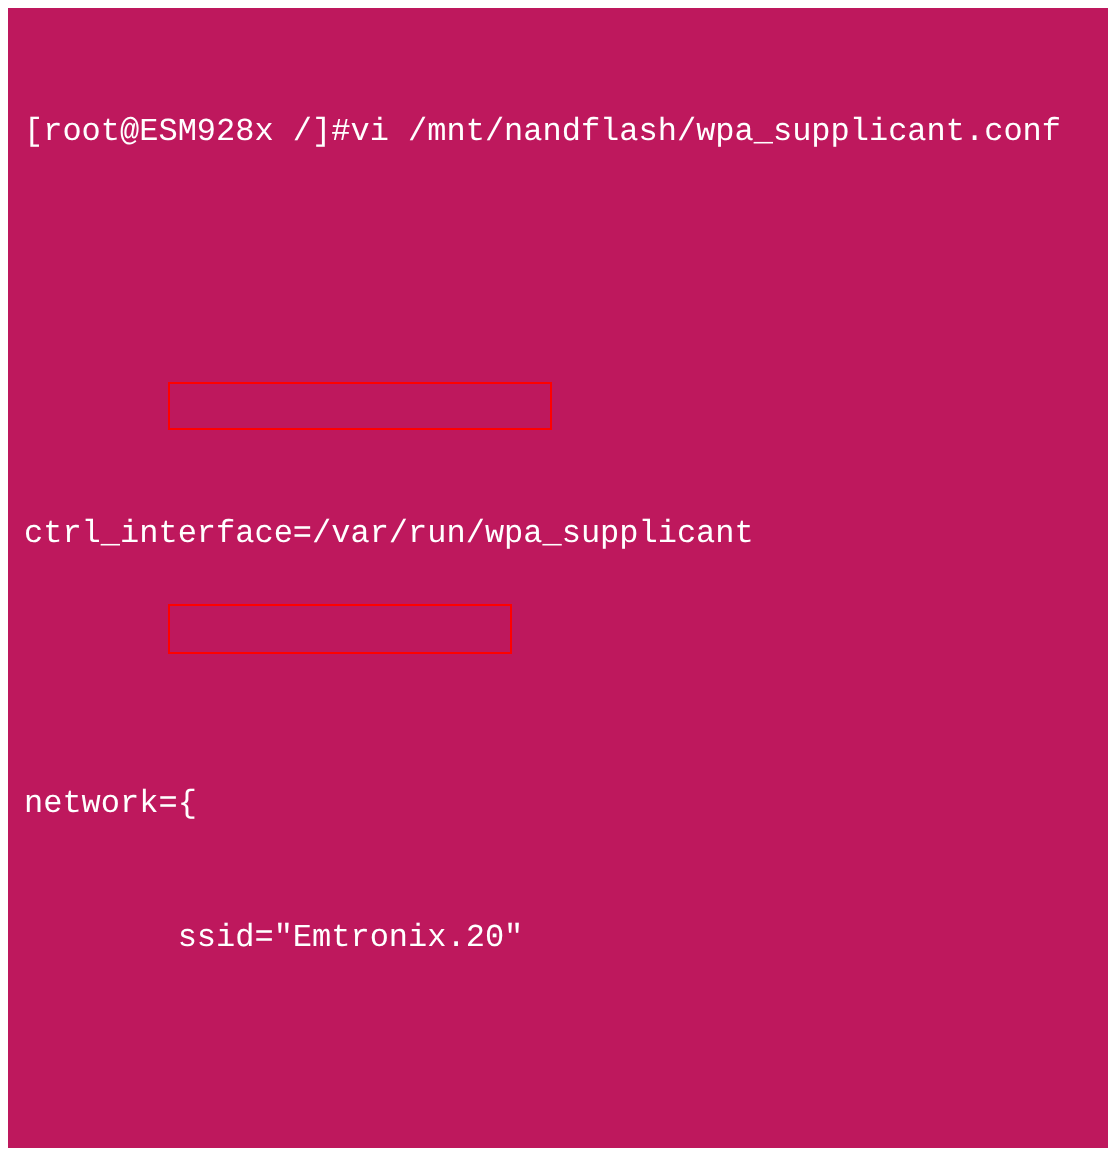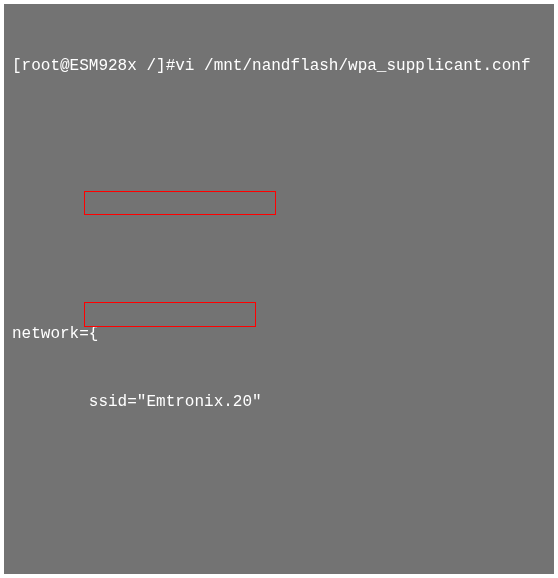--- a/index.html
+++ b/index.html
@@ -7,21 +7,21 @@
       padding: 0;
       box-sizing: border-box;
     }
     body {
       background: #ffffff;
       width: 558px;
       height: 578px;
       padding: 4px;
     }
     .terminal {
-      background: #737373;
+      background: #be185d;
       color: #ffffff;
       font-family: "Courier New", Consolas, monospace;
       font-size: 16px;
       line-height: 1.4;
       width: 100%;
       height: 100%;
       padding: 6px 8px;
       position: relative;
       white-space: pre;
       overflow: hidden;
@@ -57,20 +57,21 @@
       pointer-events: none;
     }
   </style>
 </head>
 <body>
 
 <div class="terminal">
   <span class="line"><span>[root@ESM928x /]#</span><span>vi /mnt/nandflash/wpa_supplicant.conf</span></span>
   <span class="line"> </span>
   <span class="line"> </span>
+  <span class="line">ctrl_interface=/var/run/wpa_supplicant</span>
   <span class="line"> </span>
   <span class="line">network={</span>
   <span class="line">        ssid="Emtronix.20"</span>
   
   
   
   
   
   
   

